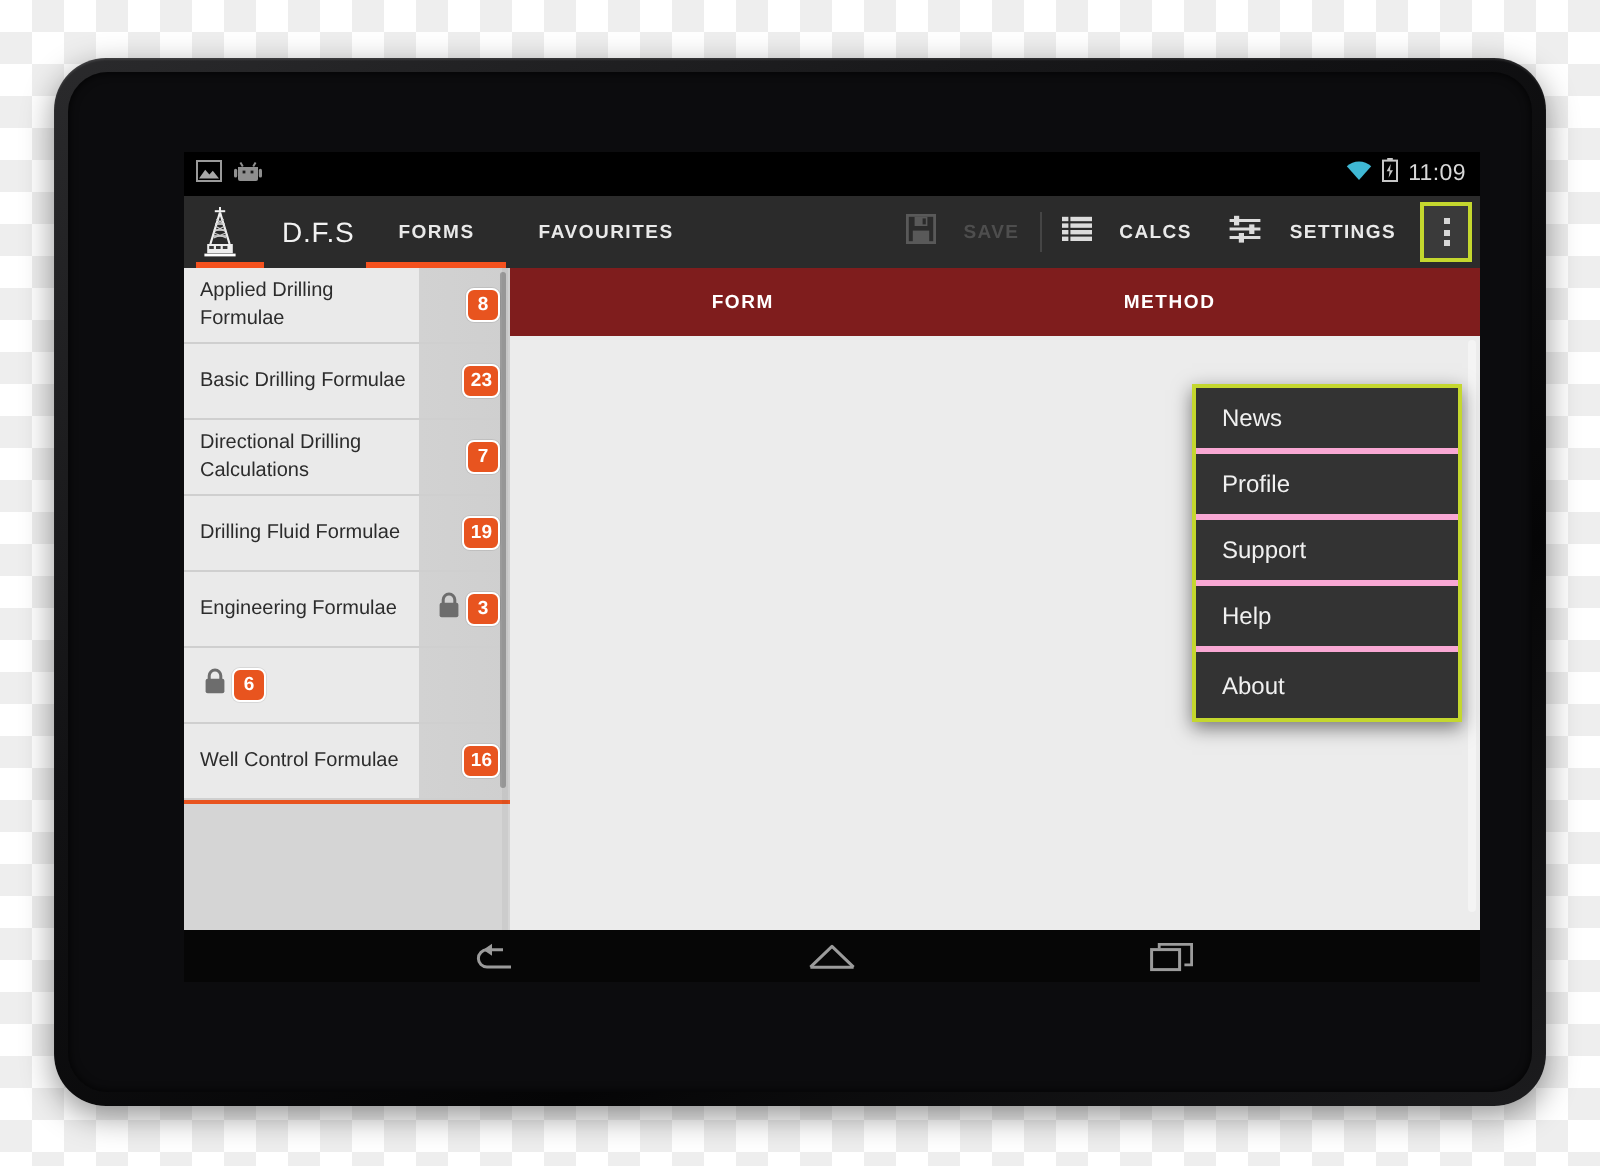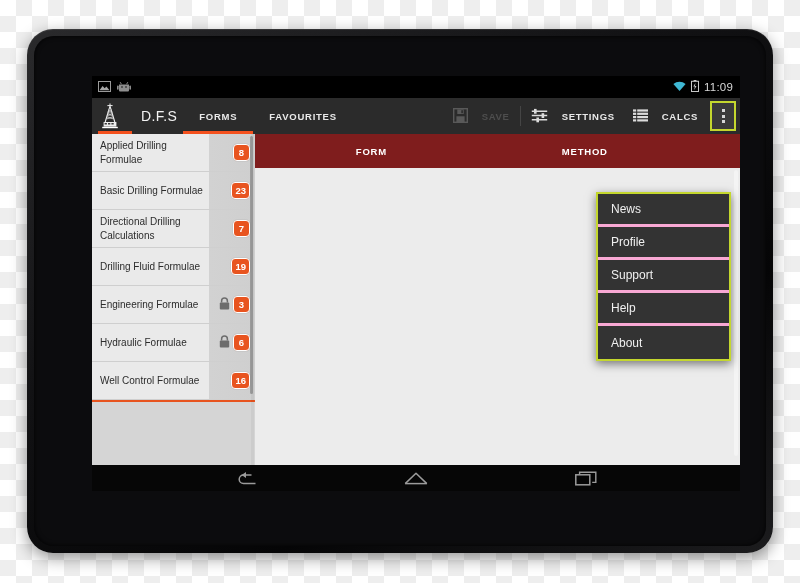--- a/index.html
+++ b/index.html
@@ -373,46 +373,46 @@
             <rect x="3.4" y="8.3" width="8.2" height="6" fill="#b9b9b9"></rect>
           </svg>
         </span>
         <span>SAVE</span>
       </div>
 
       <div class="ab-sep"></div>
 
       <div class="ab-action">
         <span>
-          <svg width="17" height="15" viewBox="0 0 17 15">
-            <path d="M0.8 3.2 h15.4 M0.8 7.5 h15.4 M0.8 11.8 h15.4" stroke="#dcdcdc" stroke-width="1.5"></path>
-            <rect x="3.0" y="0.9" width="2.6" height="4.8" fill="#dcdcdc"></rect>
-            <rect x="10.6" y="5.2" width="2.6" height="4.8" fill="#dcdcdc"></rect>
-            <rect x="5.4" y="9.5" width="2.6" height="4.8" fill="#dcdcdc"></rect>
-          </svg>
-        </span>
-        <span>SETTINGS</span>
-      </div>
-
-      <div class="ab-action">
-        <span>
           <svg width="15" height="13" viewBox="0 0 15 13">
             <rect x="0" y="0.4" width="3.2" height="2.2" fill="#dcdcdc"></rect>
             <rect x="4.2" y="0.4" width="10.8" height="2.2" fill="#dcdcdc"></rect>
             <rect x="0" y="3.7" width="3.2" height="2.2" fill="#dcdcdc"></rect>
             <rect x="4.2" y="3.7" width="10.8" height="2.2" fill="#dcdcdc"></rect>
             <rect x="0" y="7.0" width="3.2" height="2.2" fill="#dcdcdc"></rect>
             <rect x="4.2" y="7.0" width="10.8" height="2.2" fill="#dcdcdc"></rect>
             <rect x="0" y="10.3" width="3.2" height="2.2" fill="#dcdcdc"></rect>
             <rect x="4.2" y="10.3" width="10.8" height="2.2" fill="#dcdcdc"></rect>
           </svg>
         </span>
         <span>CALCS</span>
       </div>
 
+      <div class="ab-action">
+        <span>
+          <svg width="17" height="15" viewBox="0 0 17 15">
+            <path d="M0.8 3.2 h15.4 M0.8 7.5 h15.4 M0.8 11.8 h15.4" stroke="#dcdcdc" stroke-width="1.5"></path>
+            <rect x="3.0" y="0.9" width="2.6" height="4.8" fill="#dcdcdc"></rect>
+            <rect x="10.6" y="5.2" width="2.6" height="4.8" fill="#dcdcdc"></rect>
+            <rect x="5.4" y="9.5" width="2.6" height="4.8" fill="#dcdcdc"></rect>
+          </svg>
+        </span>
+        <span>SETTINGS</span>
+      </div>
+
       <div id="overflow-button">
         <i></i>
         <i></i>
         <i></i>
       </div>
 
     </div>
   </div>
 
   <div id="app-body">
@@ -454,21 +454,20 @@
             <svg width="11" height="13" viewBox="0 0 11 13">
               <path d="M2.6 5.6 V3.9 a2.9 2.9 0 0 1 5.8 0 V5.6" fill="none" stroke="#6d6d6d" stroke-width="1.5"></path>
               <rect x="0.8" y="5.4" width="9.4" height="7.2" rx="1" fill="#6d6d6d"></rect>
             </svg>
           </span>
           <span class="badge">3</span>
         </span>
       </div>
 
       <div class="side-row">
-        <span class="side-label">Hydraulic Formulae</span>
         <span class="side-right">
           <span>
             <svg width="11" height="13" viewBox="0 0 11 13">
               <path d="M2.6 5.6 V3.9 a2.9 2.9 0 0 1 5.8 0 V5.6" fill="none" stroke="#6d6d6d" stroke-width="1.5"></path>
               <rect x="0.8" y="5.4" width="9.4" height="7.2" rx="1" fill="#6d6d6d"></rect>
             </svg>
           </span>
           <span class="badge">6</span>
         </span>
       </div>

